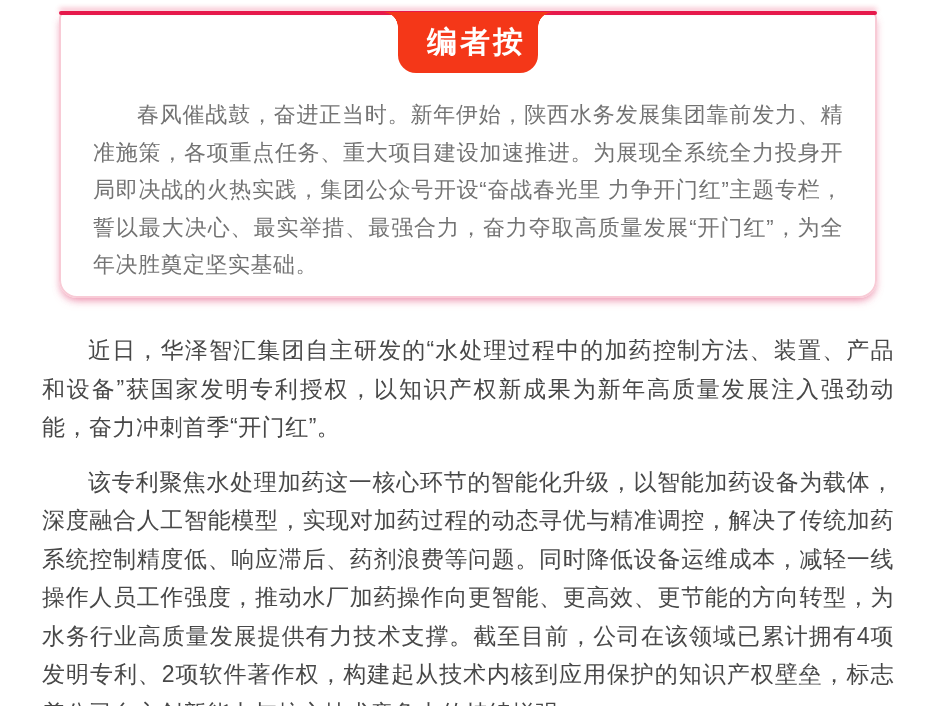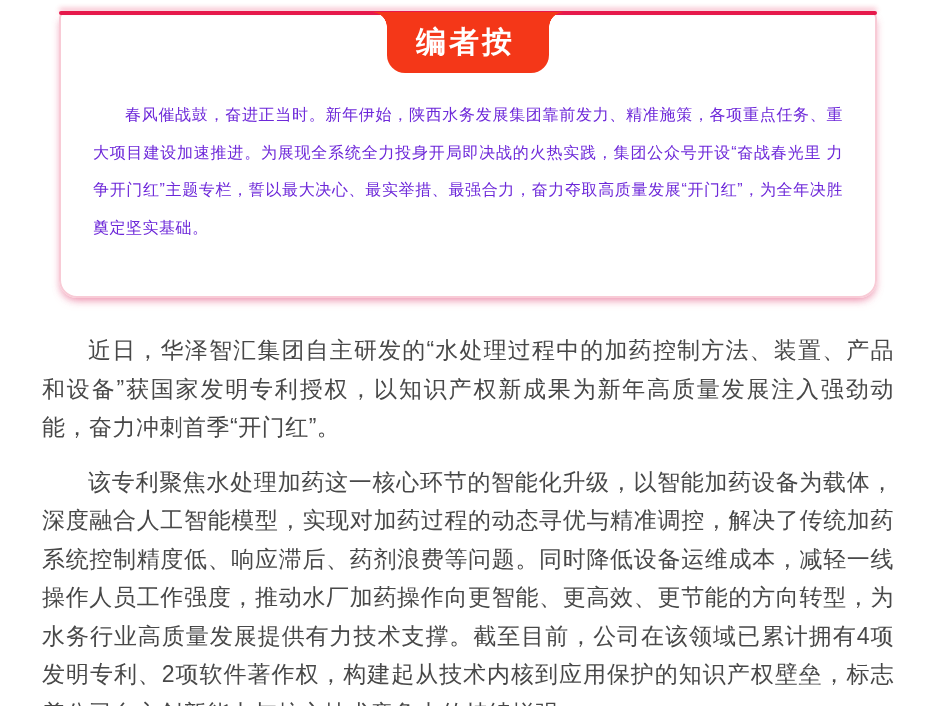--- a/index.html
+++ b/index.html
@@ -44,42 +44,42 @@
     position: absolute;
     top: -2px;
     left: 50%;
     transform: translateX(-50%);
     background: #f43718;
     color: #ffffff;
     font-weight: bold;
     font-size: 30px;
     letter-spacing: 3px;
     line-height: 1;
-    padding: 15px 34px 16px 29px;
+    padding: 15px 12px 16px 29px;
     border-radius: 0 0 18px 18px;
     white-space: nowrap;
   }
   .wing {
     position: absolute;
     top: 0;
     width: 15px;
     height: 15px;
   }
   .wing-left {
     left: -15px;
     background: radial-gradient(circle at 0 100%, rgba(0,0,0,0) 14.5px, #f43718 15px);
   }
   .wing-right {
     right: -15px;
     background: radial-gradient(circle at 100% 100%, rgba(0,0,0,0) 14.5px, #f43718 15px);
   }
   .note-text {
     margin: 0;
-    color: #6d28d9;
-    font-size: 16px;
+    color: #737373;
+    font-size: 22px;
     line-height: 37.5px;
     letter-spacing: 0.5px;
     text-indent: 2em;
     text-align: justify;
   }
 
   
   .article {
     margin: 33px 42px 0;
   }

